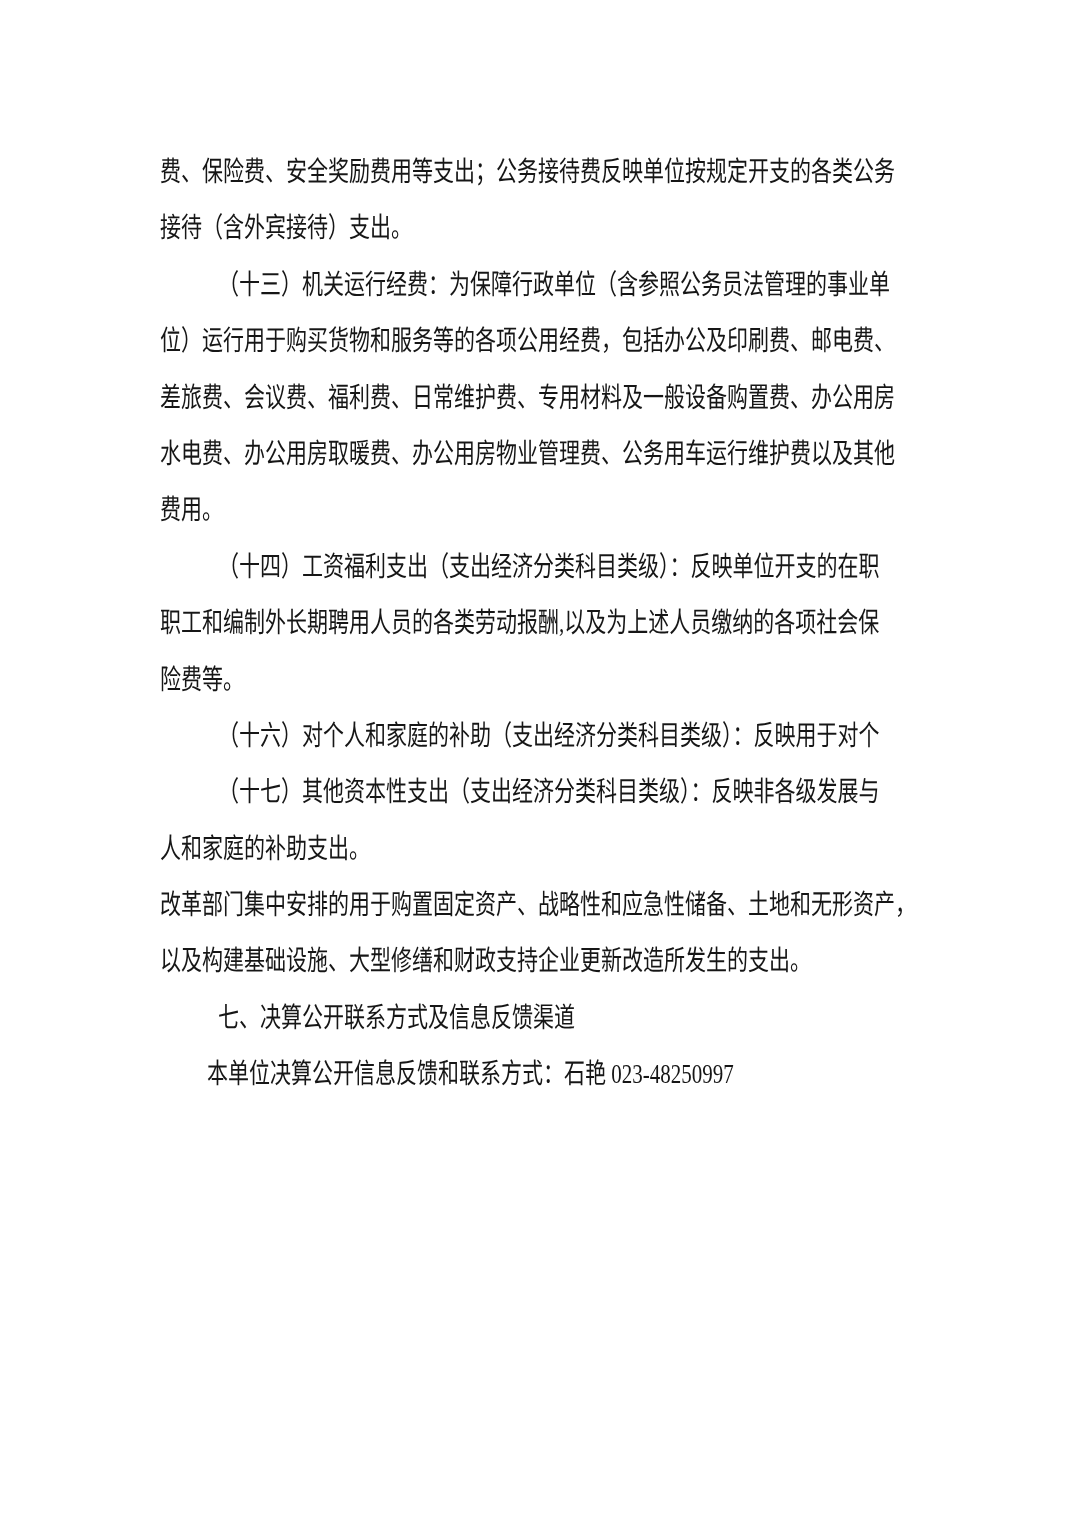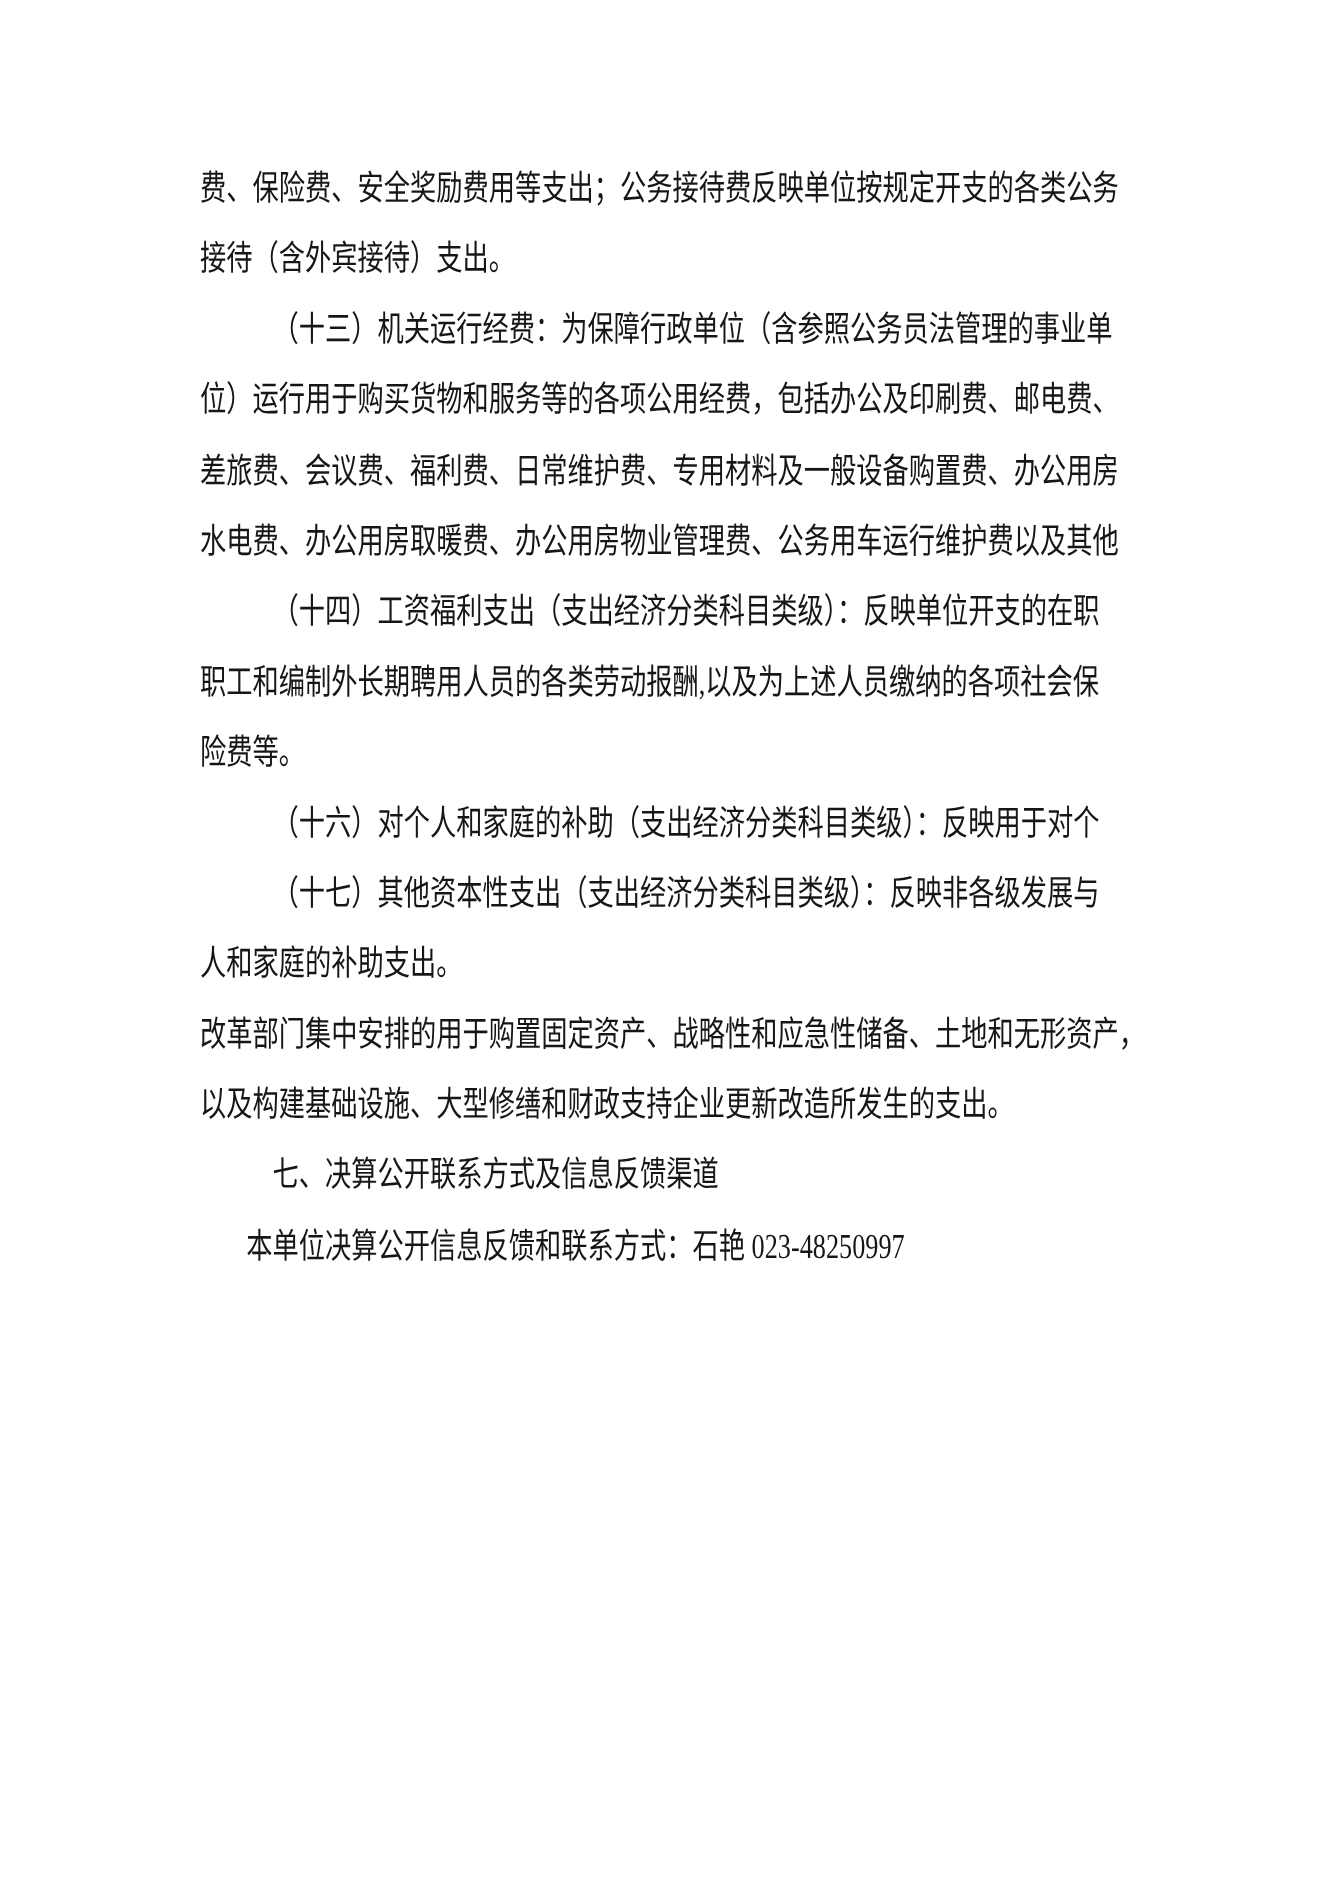--- a/index.html
+++ b/index.html
@@ -12,49 +12,50 @@
     width: 1074px;
     height: 1520px;
     background: #ffffff;
     overflow: hidden;
     font-family: "Liberation Serif", "DejaVu Serif", serif;
     color: #161616;
   }
   .text-block {
     position: absolute;
     left: 160px;
-    top: 124px;
+    top: 144px;
     width: 800px;
   }
   .line {
     height: 56.4px;
     line-height: 56.4px;
     font-size: 28px;
     white-space: nowrap;
   }
   .line .t {
     display: inline-block;
     transform: scaleX(0.75);
     transform-origin: 0 50%;
     font-weight: 400;
   }
   .indent    { margin-left: 58px; }
-  .indent-sm { margin-left: 37px; }
+  .indent-sm { margin-left: 47px; }
 </style>
 </head>
 <body>
 
 <div class="page">
   <div class="text-block" id="text-block">
       <div class="line"><span class="t">费、保险费、安全奖励费用等支出；公务接待费反映单位按规定开支的各类公务</span></div>
       <div class="line"><span class="t">接待（含外宾接待）支出。</span></div>
       <div class="line indent"><span class="t">（十三）机关运行经费：为保障行政单位（含参照公务员法管理的事业单</span></div>
       <div class="line"><span class="t">位）运行用于购买货物和服务等的各项公用经费，包括办公及印刷费、邮电费、</span></div>
       <div class="line"><span class="t">差旅费、会议费、福利费、日常维护费、专用材料及一般设备购置费、办公用房</span></div>
       <div class="line"><span class="t">水电费、办公用房取暖费、办公用房物业管理费、公务用车运行维护费以及其他</span></div>
+      <div class="line"><span class="t">费用。</span></div>
       <div class="line indent"><span class="t">（十四）工资福利支出（支出经济分类科目类级）：反映单位开支的在职</span></div>
       <div class="line"><span class="t">职工和编制外长期聘用人员的各类劳动报酬,以及为上述人员缴纳的各项社会保</span></div>
       <div class="line"><span class="t">险费等。</span></div>
       <div class="line indent"><span class="t">（十六）对个人和家庭的补助（支出经济分类科目类级）：反映用于对个</span></div>
       <div class="line indent"><span class="t">（十七）其他资本性支出（支出经济分类科目类级）：反映非各级发展与</span></div>
       <div class="line"><span class="t">人和家庭的补助支出。</span></div>
       <div class="line"><span class="t">改革部门集中安排的用于购置固定资产、战略性和应急性储备、土地和无形资产，</span></div>
       <div class="line"><span class="t">以及构建基础设施、大型修缮和财政支持企业更新改造所发生的支出。</span></div>
       <div class="line indent"><span class="t">七、决算公开联系方式及信息反馈渠道</span></div>
       <div class="line indent-sm"><span class="t">本单位决算公开信息反馈和联系方式：石艳 023-48250997</span></div>

